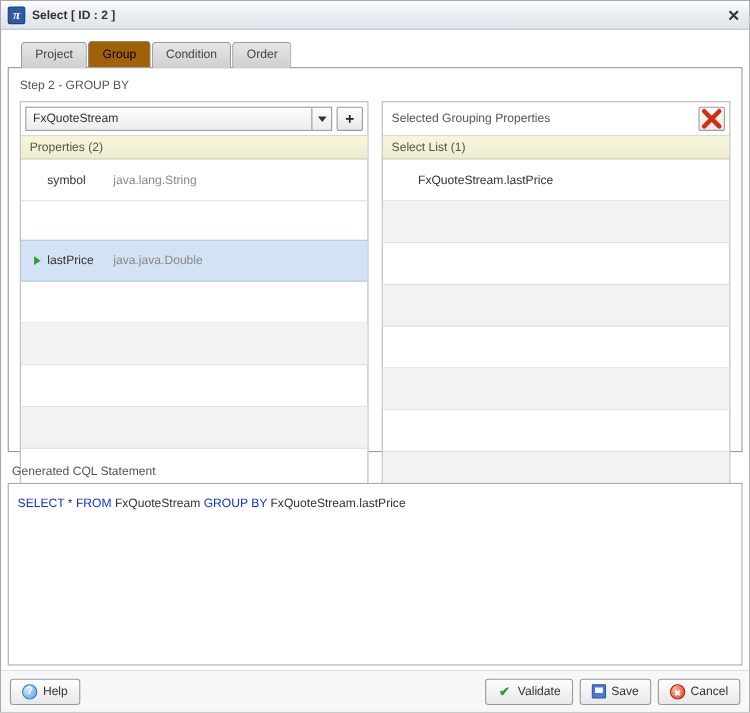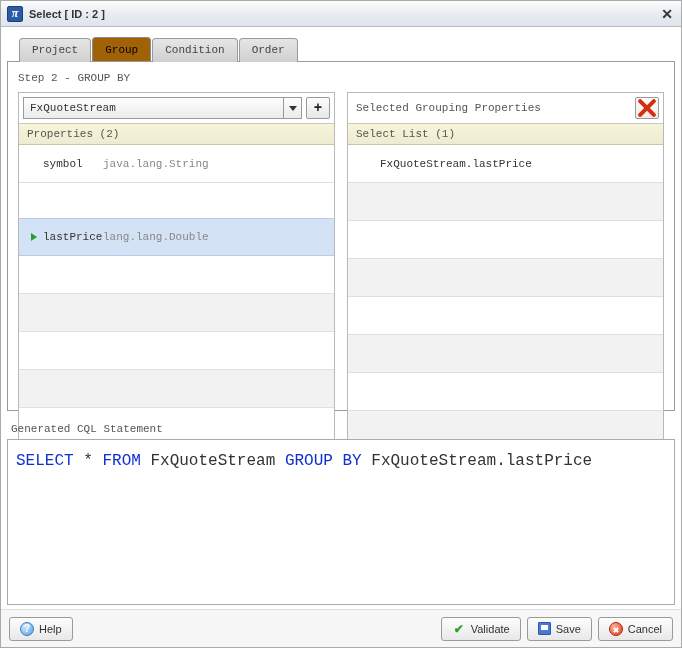--- a/index.html
+++ b/index.html
@@ -58,21 +58,20 @@
     justify-content: center;
     font-weight: bold;
     font-size: 14px;
     cursor: pointer;
   }
   .body {
     flex: 1;
     display: flex;
     flex-direction: column;
     padding: 10px 6px 4px 6px;
-    font-family: Liberation Mono, monospace;
   }
   .tabbar {
     display: flex;
     margin-left: 12px;
     position: relative;
     z-index: 2;
   }
   .tab {
     padding: 5px 12px;
     border: 1px solid #9a9a9a;
@@ -212,21 +211,21 @@
   .gen-label {
     color: #555;
     margin: 4px 4px 4px 4px;
   }
   .sqlbox {
     border: 1px solid #aaa;
     background: #fff;
     flex: 1;
     min-height: 110px;
     padding: 12px 8px;
-    font-size: 16px;
+    font-size: 11px;
   }
   .kw { color: #1030d0; }
   .footer {
     height: 38px;
     border-top: 1px solid #ddd;
     background: #f7f7f7;
     display: flex;
     align-items: center;
     padding: 0 8px;
     gap: 6px;
@@ -315,21 +314,21 @@
             <div class="gridrow">
               <span class="arrow-cell"></span>
               <span class="propname">symbol</span>
               <span class="proptype">java.lang.String</span>
             </div>
             <div class="gridrow selected">
               <span class="arrow-cell">
                   <span class="arrow-green"></span>
                 </span>
               <span class="propname">lastPrice</span>
-              <span class="proptype">lang.lang.Double</span>
+              <span class="proptype">java.java.Double</span>
             </div>
             <div class="gridrow"></div>
             <div class="gridrow alt"></div>
             <div class="gridrow"></div>
             <div class="gridrow alt"></div>
             <div class="gridrow"></div>
             <div class="gridrow alt"></div>
           </div>
         </div>
 

